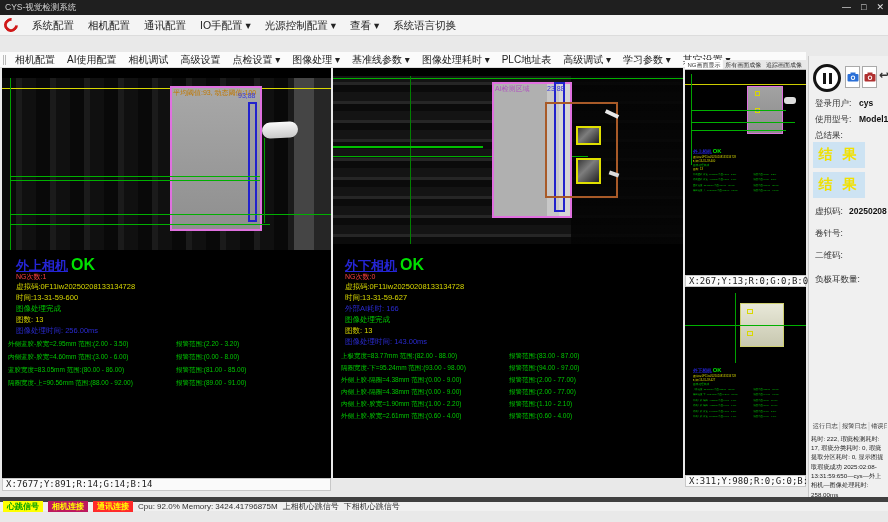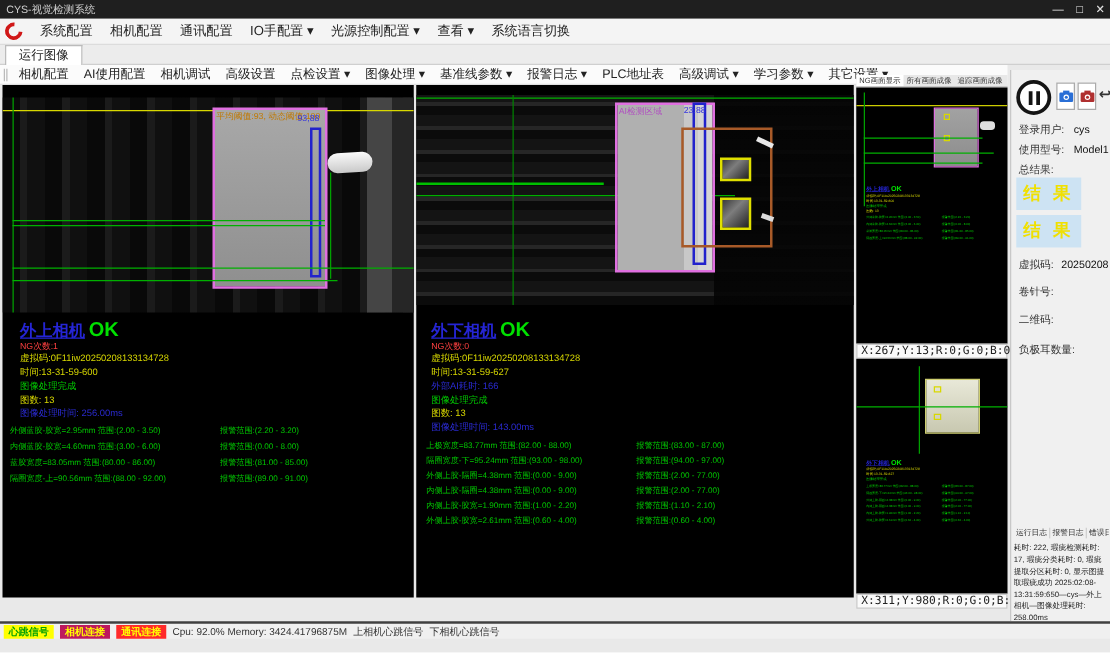--- a/index.html
+++ b/index.html
@@ -78,31 +78,31 @@
   .mini{transform:scale(0.36);transform-origin:0 0;width:330px}
 
   
   .side{left:808px;top:56px;width:80px;height:441px;background:#f0f0f0;border-left:1px solid #c8c8c8}
   .pause-btn{left:4px;top:8px;width:28px;height:28px;border:3px solid #141414;border-radius:50%;
              background:#fff;display:flex;align-items:center;justify-content:center}
   .pause-bars{width:9px;height:11px;border-left:3px solid #141414;border-right:3px solid #141414}
   .mini-btn{width:15px;height:22px;background:#fff;border:1px solid #aaa;display:flex;
             align-items:center;justify-content:center}
   .slabel{font-size:8.5px;font-weight:normal;color:#333;white-space:nowrap}
-  .svalue{font-size:8.5px;font-weight:normal;color:#111;white-space:nowrap}
+  .svalue{font-size:8.5px;font-weight:bold;color:#111;white-space:nowrap}
   .result-box{left:4px;width:52px;height:26px;background:#cde3f3;display:flex;align-items:center;
               justify-content:center;font-size:14px;font-weight:bold;color:#f0e000;letter-spacing:3px}
   .log-tabs{left:2px;top:366px;width:76px;height:10px;overflow:hidden}
   .log-tabs .inner{transform:scale(0.62);transform-origin:0 0;display:flex;white-space:nowrap}
   .log-tabs .lt{font-size:10px;color:#333;padding:0 3px;border-right:1px solid #bbb}
   .log-text-wrap{left:2px;top:378px;width:78px;height:104px;overflow:hidden}
   .log-text{transform:scale(0.62);transform-origin:0 0;width:122px;font-size:10px;line-height:15px;color:#222}
 
   
-  .statusbar{left:0;top:497px;width:888px;height:14px;background:#f0f0f0;border-top:2px solid #404040;
+  .statusbar{left:0;top:497px;width:888px;height:14px;background:#f0f0f0;border-top:5px solid #404040;
              display:flex;align-items:center;gap:5px;padding-left:3px;font-size:8px;color:#333}
   .badge{padding:0 4px;line-height:11px;font-size:8px;font-weight:bold}
   .badge.hb{background:#ffff00;color:#00a000}
   .badge.cam{background:#be185d;color:#ffff00}
   .badge.comm{background:#ff2a2a;color:#ffff00}
 </style>
 </head>
 <body>
 
 <div class="win">
@@ -120,34 +120,31 @@
     <span class="logo"></span>
     <span class="mi">系统配置</span>
     <span class="mi">相机配置</span>
     <span class="mi">通讯配置</span>
     <span class="mi">IO手配置 ▾</span>
     <span class="mi">光源控制配置 ▾</span>
     <span class="mi">查看 ▾</span>
     <span class="mi">系统语言切换</span>
   </div>
 
-  <div class="abs tabrow">
-    <div class="runtab">运行图像</div>
-  </div>
 
   <div class="abs toolbar">
     <span class="grip"></span>
     <span class="ti">相机配置</span>
     <span class="ti">AI使用配置</span>
     <span class="ti">相机调试</span>
     <span class="ti">高级设置</span>
     <span class="ti">点检设置 ▾</span>
     <span class="ti">图像处理 ▾</span>
     <span class="ti">基准线参数 ▾</span>
-    <span class="ti">报警日志 ▾</span>
+    <span class="ti">图像处理耗时 ▾</span>
     <span class="ti">PLC地址表</span>
     <span class="ti">高级调试 ▾</span>
     <span class="ti">学习参数 ▾</span>
     <span class="ti">其它设置 ▾</span>
   </div>
 
   <div class="abs panel lpanel">
     <div class="abs limg">
       <div class="abs hline" style="left:0;right:0;top:10px;background:#d8d800"></div>
       <div class="abs vline" style="left:8px;top:0;bottom:0;background:#00a000"></div>
@@ -184,20 +181,21 @@
     </div>
     <div class="abs meas" style="left:6px;top:298px;width:320px">
       <span class="m">蓝胶宽度=83.05mm 范围:(80.00 - 86.00)</span>
       <span>报警范围:(81.00 - 85.00)</span>
     </div>
     <div class="abs meas" style="left:6px;top:311px;width:320px">
       <span class="m">隔圈宽度-上=90.56mm 范围:(88.00 - 92.00)</span>
       <span>报警范围:(89.00 - 91.00)</span>
     </div>
   </div>
+  <div class="abs coordbar lcoord">X:7677;Y:891;R:14;G:14;B:14</div>
 
   <div class="abs panel mpanel">
     <div class="abs mimg">
       <div class="abs hline" style="left:0;right:0;top:2px;background:#00b000"></div>
       <div class="abs vline" style="left:77px;top:0;bottom:0;background:#008000"></div>
       <div class="abs hline" style="left:0;width:150px;top:70px;height:2px;background:#00c000"></div>
       <div class="abs hline" style="left:0;width:255px;top:80px;background:#00b000"></div>
       <div class="abs cell-outline" style="left:159px;top:6px;width:80px;height:136px;background:linear-gradient(90deg,#b0b0b0 0 70%,#c8c8c8 70% 85%,#d5d5d5 85% 100%)"></div>
       <div class="abs ol-purple" style="left:162px;top:8px">AI检测区域</div>
       <div class="abs blue-rect" style="left:221px;top:6px;width:11px;height:130px"></div>

